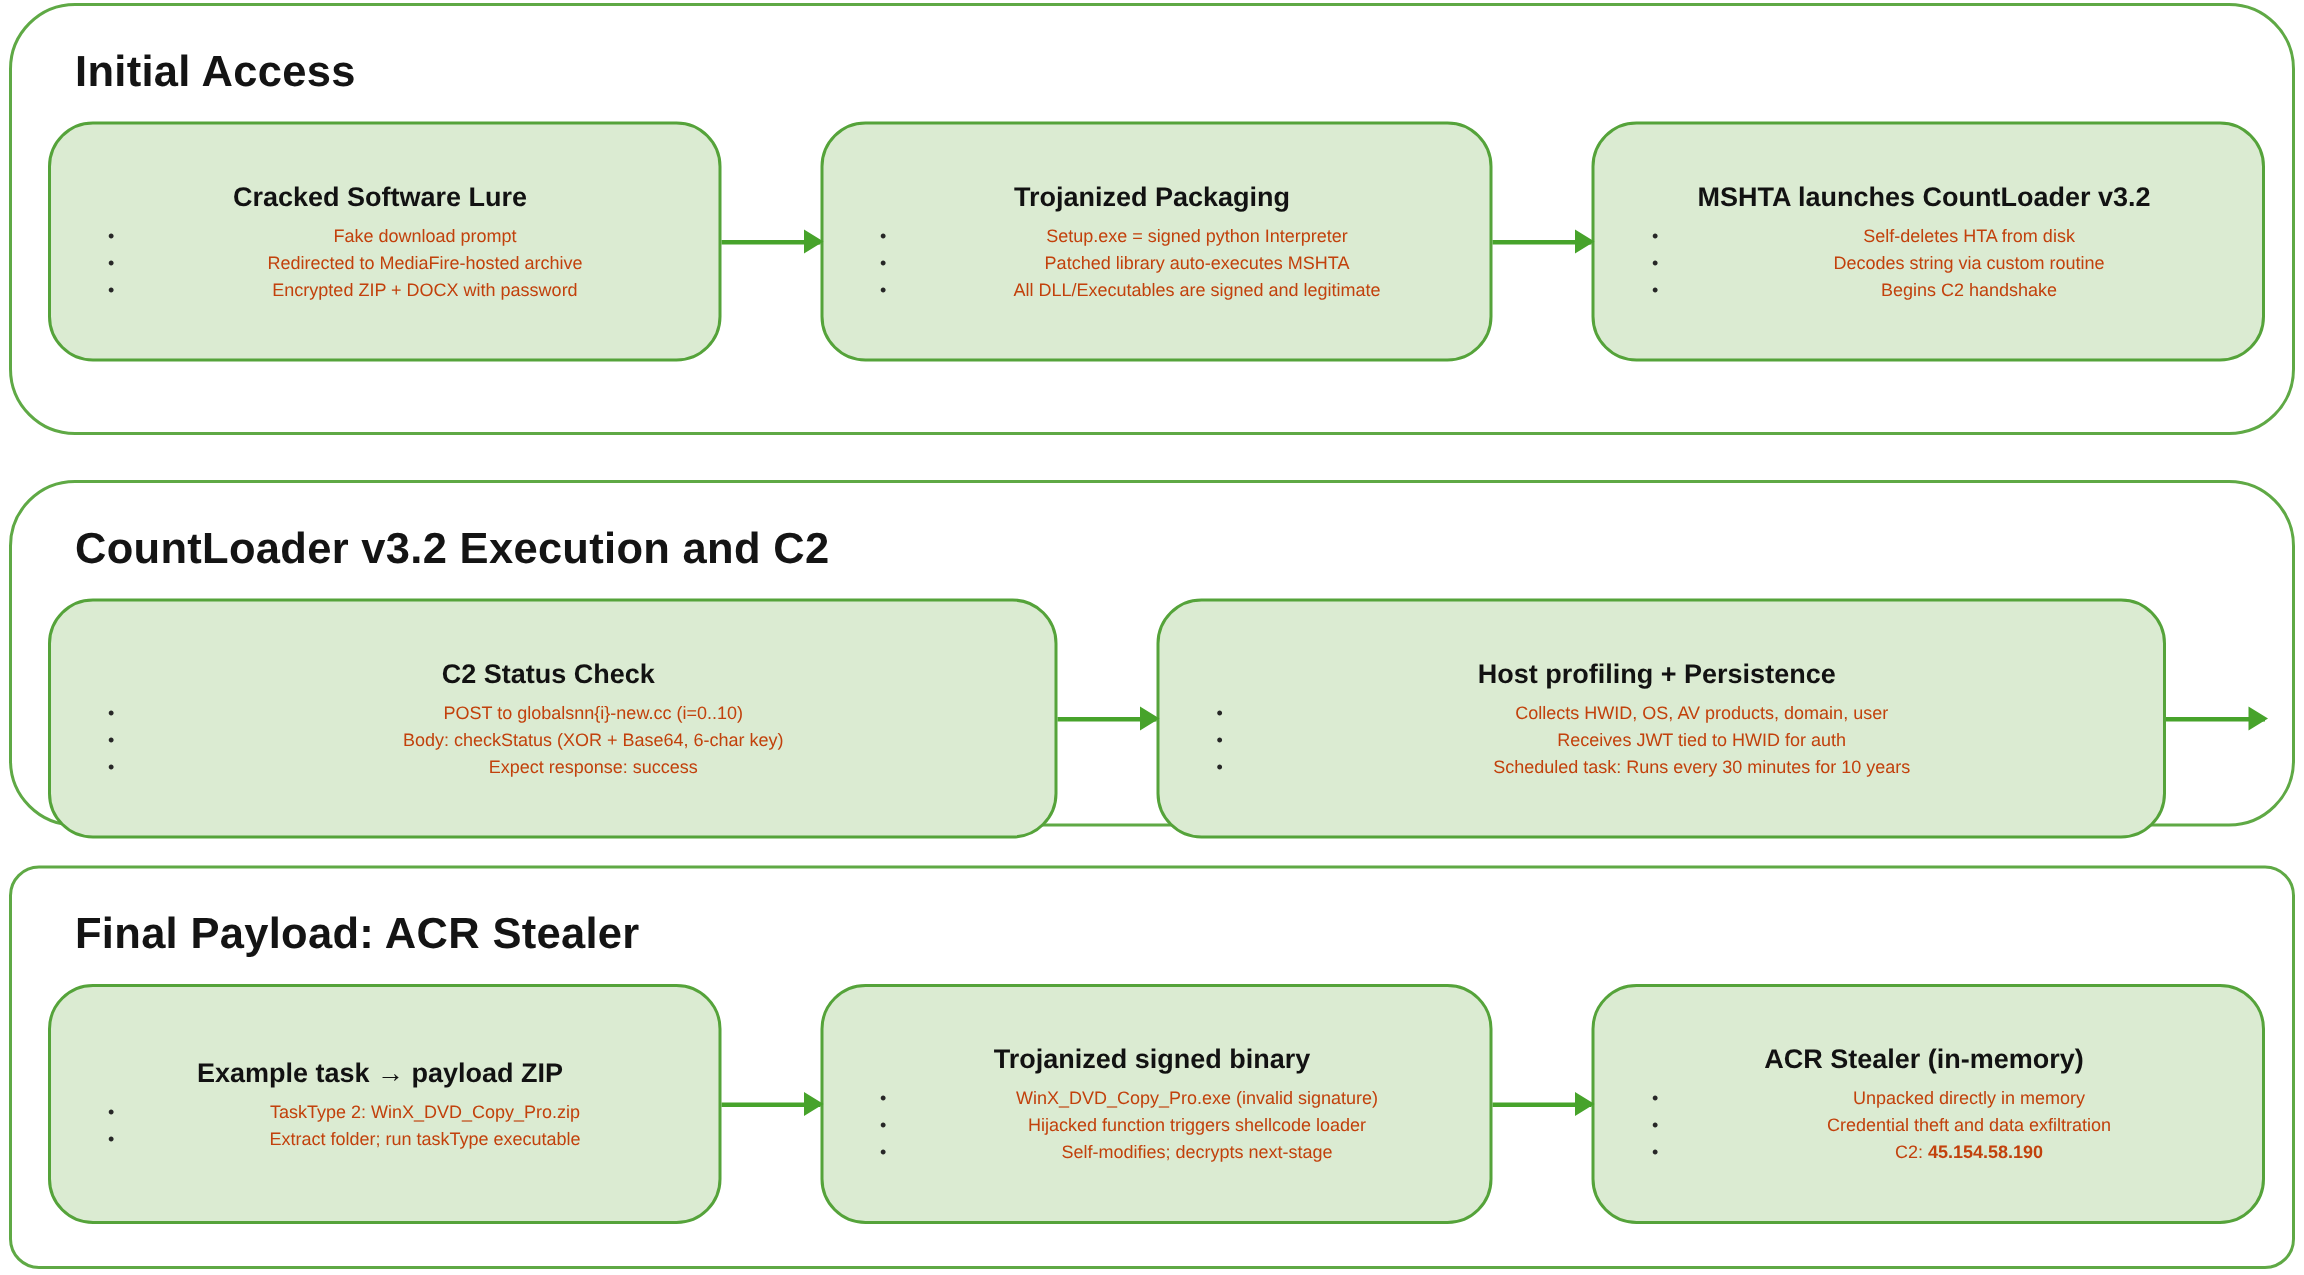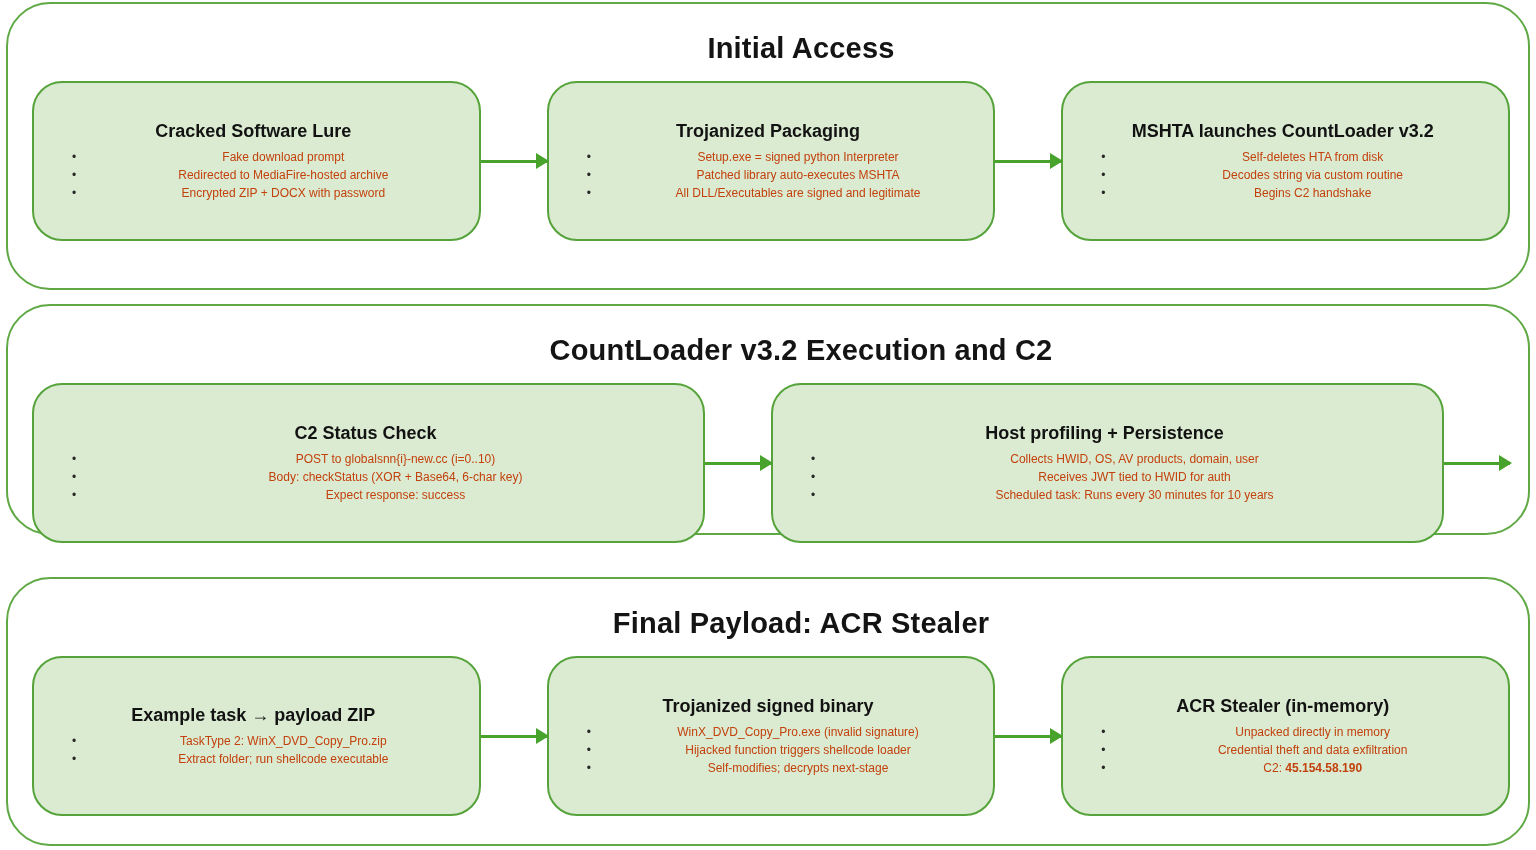--- a/index.html
+++ b/index.html
@@ -19,26 +19,25 @@
   .section {
     position: absolute;
     left: 6px;
     right: 6px;
     background: #ffffff;
     border: 2px solid #5fa945;
     border-radius: 44px;
     box-sizing: border-box;
   }
   .section-title {
-    margin: 28px 0 16px 66px;
+    margin: 28px 0 16px 42px;
     font-size: 29px;
     font-weight: bold;
     color: #141414;
     letter-spacing: 0.2px;
-    text-align: center;
   }
   .flow-row {
     display: flex;
     align-items: center;
     margin: 0 18px 0 24px;
   }
   .flow-box {
     flex: 1 1 0;
     min-height: 160px;
     background: #dbebd2;
@@ -91,22 +90,22 @@
     position: absolute;
     right: -2px;
     top: -6.5px;
     width: 0;
     height: 0;
     border-left: 13px solid #47a32b;
     border-top: 8px solid transparent;
     border-bottom: 8px solid transparent;
   }
   #sec-0 { top: 2px;   height: 288px; }
-  #sec-1 { top: 304px; height: 231px; }
-  #sec-2 { top: 577px; height: 269px; }
+  #sec-1 { top: 320px; height: 231px; }
+  #sec-2 { top: 577px; height: 269px; border-radius: 20px; }
 </style>
 </head>
 <body>
 
 <div id="canvas">
 
   <div class="section" id="sec-0">
     <h2 class="section-title">Initial Access</h2>
     <div class="flow-row">
         <div class="flow-box">
@@ -162,21 +161,21 @@
       </div>
   </div>
 
   <div class="section" id="sec-2">
     <h2 class="section-title">Final Payload: ACR Stealer</h2>
     <div class="flow-row">
         <div class="flow-box">
           <div class="box-title">Example task → payload ZIP</div>
           <ul class="bullet-list">
             <li class="bullet-item">TaskType 2: WinX_DVD_Copy_Pro.zip</li>
-            <li class="bullet-item">Extract folder; run shellcode executable</li>
+            <li class="bullet-item">Extract folder; run taskType executable</li>
           </ul>
         </div>
         <div class="flow-arrow"></div>
         <div class="flow-box">
           <div class="box-title">Trojanized signed binary</div>
           <ul class="bullet-list">
             <li class="bullet-item">WinX_DVD_Copy_Pro.exe (invalid signature)</li>
             <li class="bullet-item">Hijacked function triggers shellcode loader</li>
             <li class="bullet-item">Self-modifies; decrypts next-stage</li>
           </ul>

